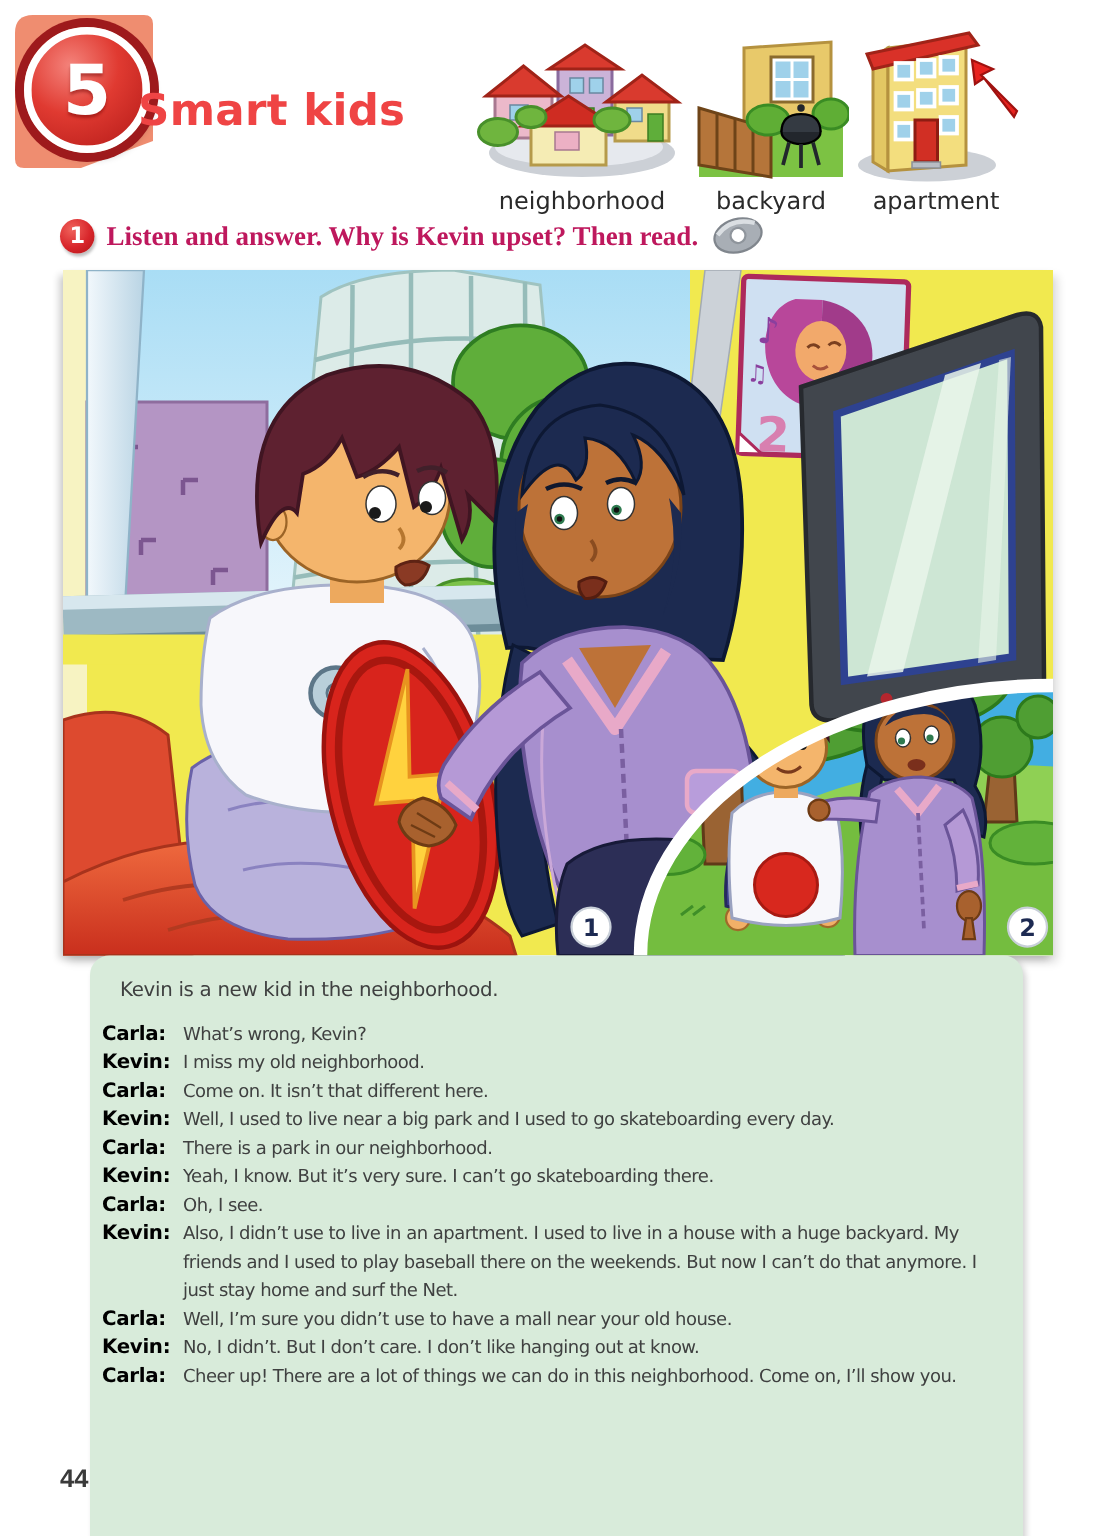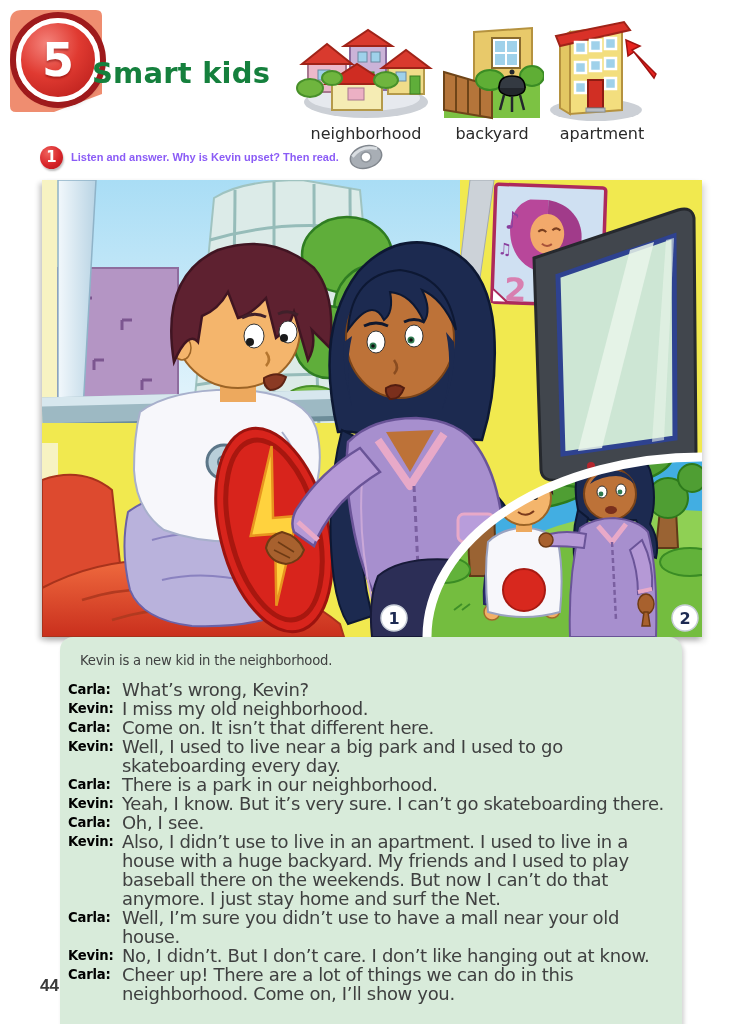--- a/index.html
+++ b/index.html
@@ -11,51 +11,51 @@
   .unit-tab{position:absolute;left:4px;top:4px;width:104px;height:120px;}
   .badge5{
     position:absolute;left:16px;top:18px;width:74px;height:74px;border-radius:50%;
     background:radial-gradient(circle at 35% 28%, #f4837b 0%, #e03a31 45%, #b31a18 100%);
     border:5px solid #ffffff;box-shadow:0 0 0 6px #9e1a1c, 3px 4px 5px rgba(0,0,0,.25);
     display:flex;align-items:center;justify-content:center;
   }
   .badge5 span{color:#fff;font-size:46px;font-weight:bold;font-family:"DejaVu Sans",sans-serif;
     text-shadow:0 2px 2px rgba(110,0,0,.45);line-height:1;}
   .unit-title{
-    position:absolute;left:92px;top:56px;color:#15803d;font-weight:bold;
+    position:absolute;left:92px;top:56px;color:#ef4444;font-weight:bold;
     font-size:29px;letter-spacing:.2px;font-family:"DejaVu Sans",sans-serif;
   }
   
   .vocab-row{position:absolute;left:292px;top:18px;width:412px;display:flex;
-    justify-content:flex-start;align-items:flex-end;}
+    justify-content:center;align-items:flex-end;}
   .vocab-item{display:flex;flex-direction:column;align-items:center;}
   .vocab-label{font-family:"DejaVu Sans",sans-serif;font-size:16px;color:#2a2a2a;margin-top:2px;}
   
   .exercise-line{position:absolute;left:40px;top:143px;display:flex;align-items:center;gap:8px;}
   .num-badge{
     width:23px;height:23px;border-radius:50%;flex:0 0 auto;
     background:radial-gradient(circle at 35% 30%, #f0635c 0%, #d8262b 55%, #b01418 100%);
     color:#fff;font-weight:bold;font-size:15px;display:flex;align-items:center;justify-content:center;
     font-family:"DejaVu Sans",sans-serif;box-shadow:1px 2px 2px rgba(0,0,0,.25);
   }
-  .instruction{font-weight:bold;font-size:11px;color:#8b5cf6;font-family:Liberation Sans, sans-serif;}
+  .instruction{font-weight:bold;font-size:18px;color:#be185d;font-family:Liberation Serif, serif;}
   
   .scene-wrap{position:absolute;left:42px;top:180px;width:660px;height:457px;
     box-shadow:-3px 3px 5px rgba(0,0,0,.20), 3px 4px 6px rgba(0,0,0,.14);}
   
   .dialogue-box{
     position:absolute;left:60px;top:637px;width:622px;height:416px;background:#d8ebda;
     border-radius:13px;box-shadow:2px 3px 4px rgba(0,0,0,.18);
     padding:14px 10px 0 8px;box-sizing:border-box;
     font-family:"DejaVu Sans",sans-serif;color:#3f4040;
   }
   .intro{font-size:13.2px;margin:0 0 10px 12px;line-height:19px;letter-spacing:-.2px;}
   .line{display:grid;grid-template-columns:48px 1fr;column-gap:6px;line-height:19px;}
   .speaker{font-weight:bold;font-size:13.2px;color:#000000;letter-spacing:-.2px;}
-  .utterance{font-size:18px;letter-spacing:-.35px;}
+  .utterance{font-size:12px;letter-spacing:-.35px;}
   
   .page-number{position:absolute;left:40px;top:976px;font-weight:bold;font-size:17px;color:#3a3a3a;}
 </style>
 </head>
 <body>
 
 <svg class="unit-tab" viewBox="0 0 104 120">
   <path d="M18,6 L92,6 Q98,6 98,12 L98,90 L50,108 L12,108 Q6,108 6,102 L6,18 Q6,6 18,6 Z" fill="#ef8d70"></path>
 </svg>
 <div class="badge5">

